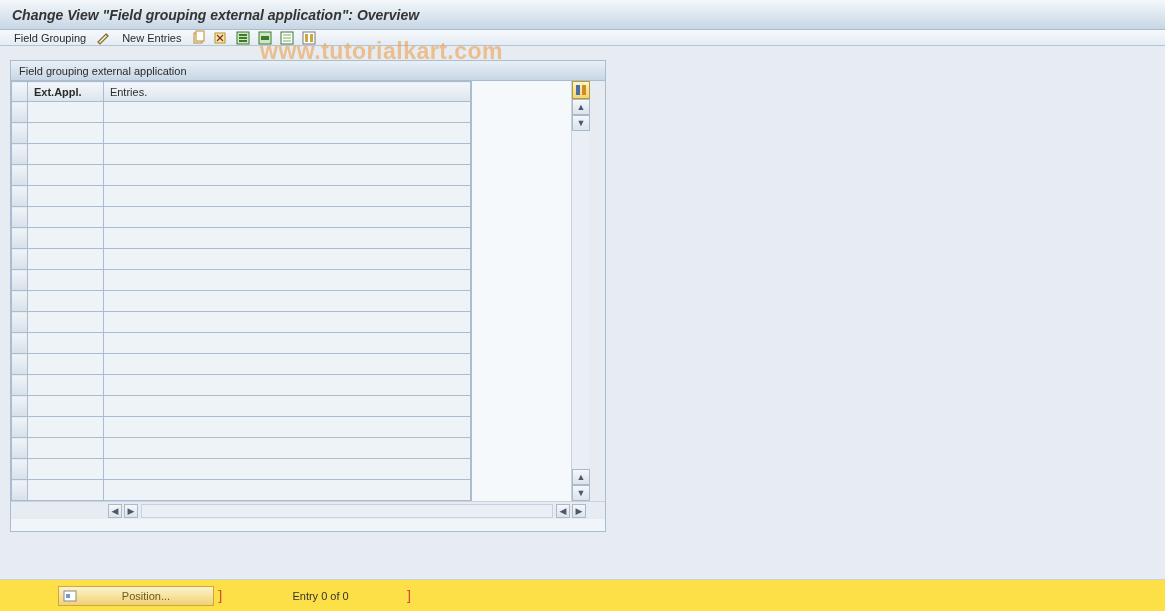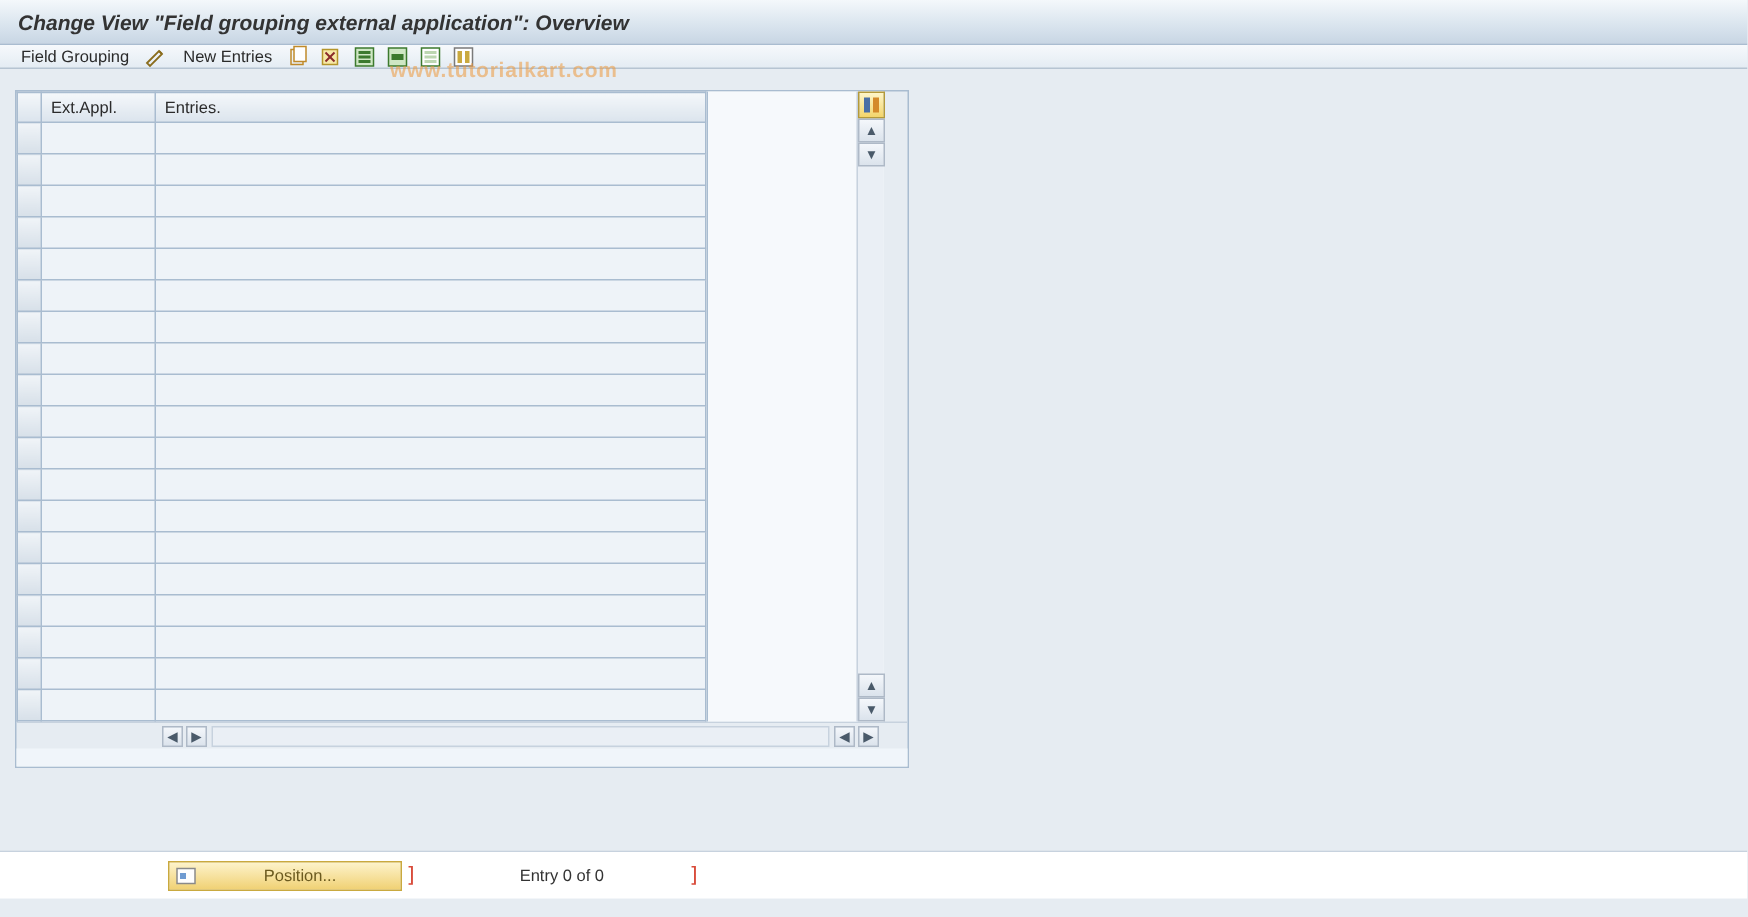--- a/index.html
+++ b/index.html
@@ -46,21 +46,21 @@
       height: 16px;
       display: inline-flex;
       align-items: center;
       justify-content: center;
       cursor: pointer;
     }
     .watermark {
       position: absolute;
       top: 38px;
       left: 260px;
-      font-size: 14px;
+      font-size: 23px;
       font-weight: bold;
       color: rgba(236, 153, 61, 0.55);
       letter-spacing: 0.5px;
       pointer-events: none;
       z-index: 50;
     }
     
     .content {
       padding: 14px 10px;
     }
@@ -91,21 +91,21 @@
       background: linear-gradient(to bottom, #f4f7fa 0%, #dbe4ed 100%);
       border: 1px solid #a9bcd0;
       height: 20px;
       text-align: left;
       font-weight: normal;
       padding: 0 6px;
       color: #2b2b2b;
       font-size: 11px;
     }
     .grid-table th.sel-col { width: 16px; padding: 0; }
-    .grid-table th.col1 { width: 76px; }
+    .grid-table th.col1 { width: 76px; font-weight: bold; }
     .grid-table th.col2 { width: 368px; }
     .grid-table td {
       border: 1px solid #a9bcd0;
       height: 21px;
       background: #eef3f8;
     }
     .grid-table td.sel-cell {
       width: 16px;
       background: linear-gradient(to bottom, #f0f4f8 0%, #d7e0e9 100%);
       border: 1px solid #a9bcd0;
@@ -182,27 +182,27 @@
     .hscroll-row .right-group { margin-left: auto; display: flex; padding-right: 18px; }
     .blank-strip {
       height: 12px;
       background: #f0f5fa;
     }
     
     .bottom-bar {
       position: absolute;
       left: 0;
       right: 0;
-      bottom: 12px;
+      bottom: 0;
       height: 32px;
-      background: #ffffff;
+      background: #fde047;
       border-top: 1px solid #c7d2de;
       display: flex;
       align-items: center;
-      padding-left: 112px;
+      padding-left: 58px;
     }
     .pos-btn {
       width: 156px;
       height: 20px;
       background: linear-gradient(to bottom, #fdf3cb 0%, #f0d174 100%);
       border: 1px solid #c9a93f;
       display: flex;
       align-items: center;
       padding: 0 4px;
       cursor: pointer;
@@ -291,20 +291,21 @@
         <rect x="4" y="4" width="3" height="8" fill="#c9a93f"></rect>
         <rect x="9" y="4" width="3" height="8" fill="#c9a93f"></rect>
       </svg>
   </span>
 </div>
 
 <span class="watermark">www.tutorialkart.com</span>
 
 <div class="content">
   <div class="panel">
+    <div class="panel-header">Field grouping external application</div>
     <div class="grid-area">
       <table class="grid-table">
         <thead>
           <tr>
             <th class="sel-col"></th>
             <th class="col1">Ext.Appl.</th>
             <th class="col2">Entries.</th>
           </tr>
         </thead>
         <tbody>

